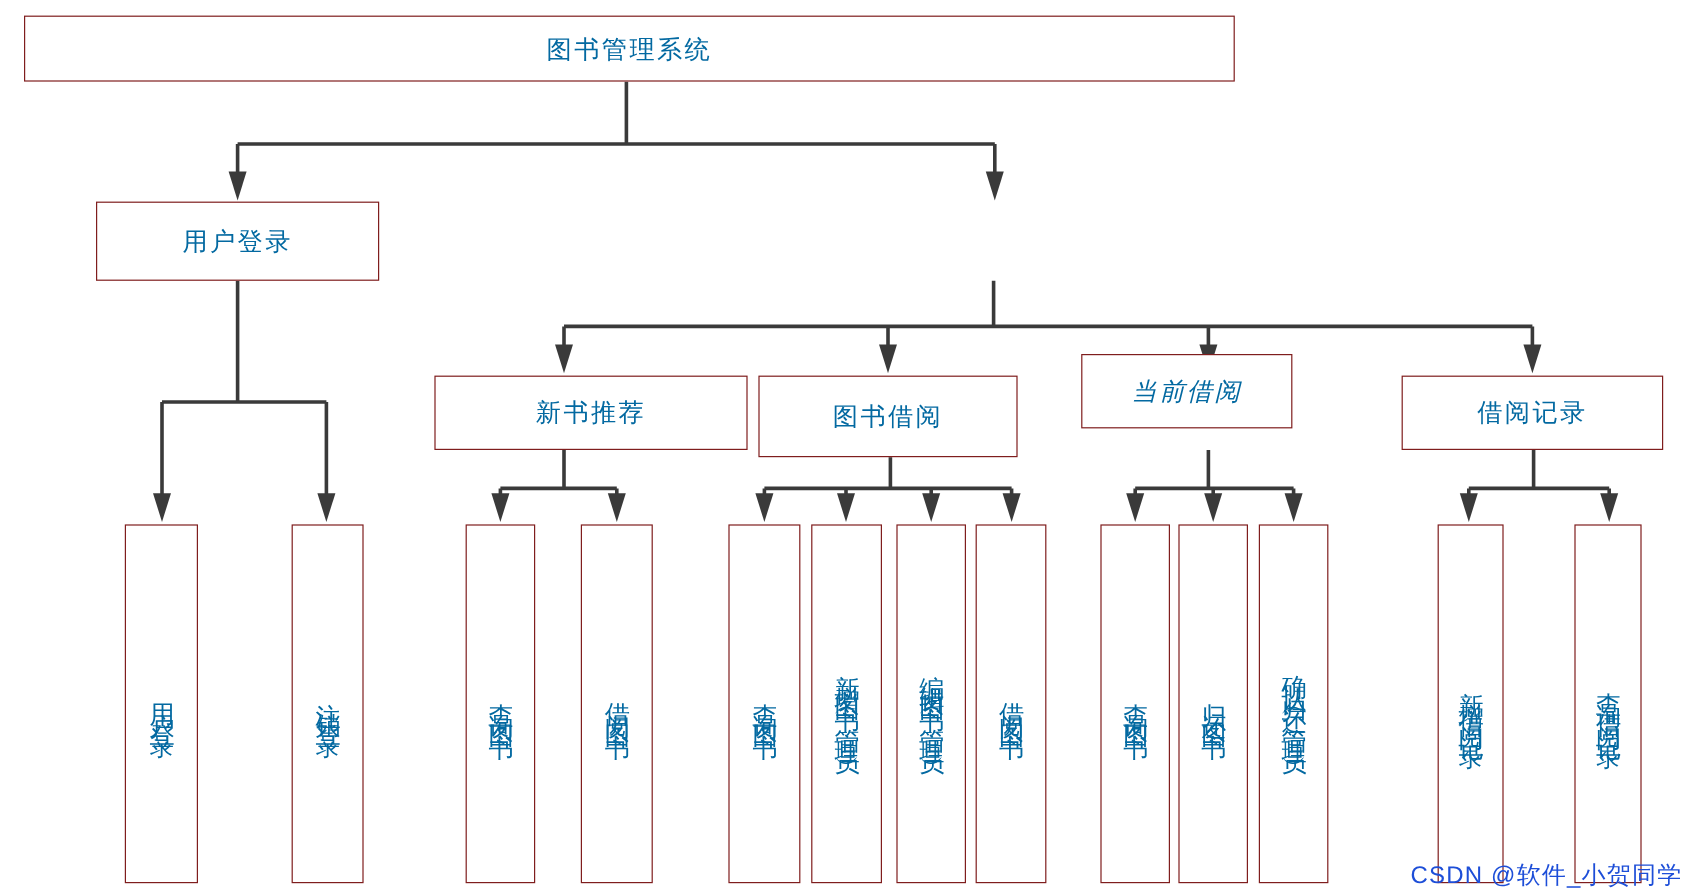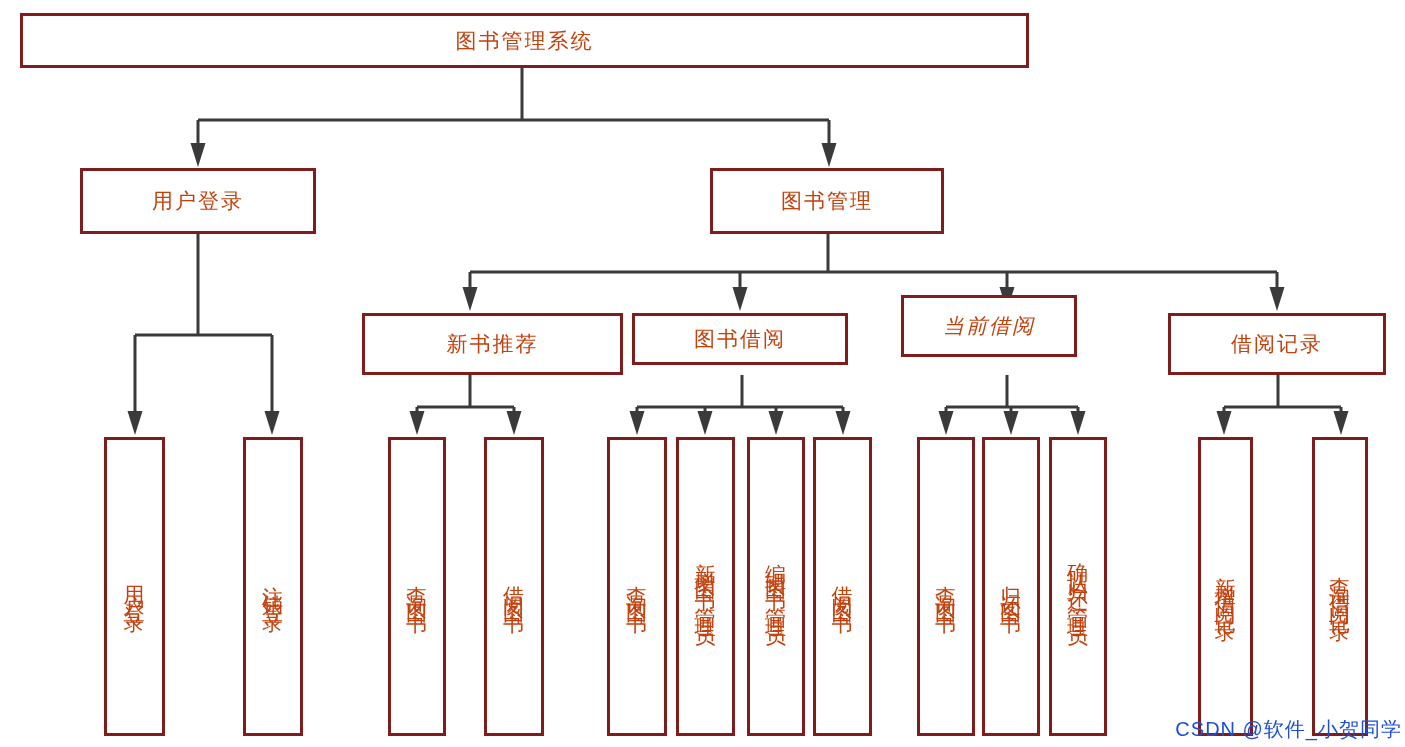--- a/index.html
+++ b/index.html
@@ -8,23 +8,23 @@
     width:1405px;height:747px;
     background:#ffffff;
     font-family:"Liberation Sans",sans-serif;
     overflow:hidden;
   }
   #wires{position:absolute;left:0;top:0;width:1405px;height:747px;}
   .node{
     position:absolute;
     box-sizing:border-box;
     background:#ffffff;
-    border:3px solid #7f1d1d;
+    border:1px solid #7f1d1d;
     display:flex;align-items:center;justify-content:center;
-    color:#c2410c;
+    color:#0369a1;
     text-align:center;
   }
   .h-node{font-size:21px;letter-spacing:2px;}
   .v-node{
     font-size:21px;
     writing-mode:vertical-rl;
     text-orientation:mixed;
     letter-spacing:9px;
     line-height:1;
   }
@@ -71,24 +71,23 @@
       <polygon points="1011,435 1003.5,411 1018.5,411"></polygon>
       <polygon points="1078,435 1070.5,411 1085.5,411"></polygon>
       <polygon points="1224,435 1216.5,411 1231.5,411"></polygon>
       <polygon points="1341,435 1333.5,411 1348.5,411"></polygon>
     </g>
   </svg>
 
   <div class="node h-node" style="left:20px;top:13px;width:1009px;height:55px;">图书管理系统</div>
 
   <div class="node h-node" style="left:80px;top:168px;width:236px;height:66px;">用户登录</div>
-  <div class="node h-node" style="left:710px;top:168px;width:234px;height:66px;">图书管理</div>
 
   <div class="node h-node" style="left:362px;top:313px;width:261px;height:62px;">新书推荐</div>
-  <div class="node h-node" style="left:632px;top:313px;width:216px;height:52px;">图书借阅</div>
+  <div class="node h-node" style="left:632px;top:313px;width:216px;height:68px;">图书借阅</div>
   <div class="node h-node" style="left:901px;top:295px;width:176px;height:62px;font-style:italic;">当前借阅</div>
   <div class="node h-node" style="left:1168px;top:313px;width:218px;height:62px;">借阅记录</div>
 
   <div class="node v-node" style="left:104px;top:437px;width:61px;height:299px;">用户登录</div>
   <div class="node v-node" style="left:243px;top:437px;width:60px;height:299px;">注销登录</div>
 
   <div class="node v-node" style="left:388px;top:437px;width:58px;height:299px;">查询图书</div>
   <div class="node v-node" style="left:484px;top:437px;width:60px;height:299px;">借阅图书</div>
 
   <div class="node v-node" style="left:607px;top:437px;width:60px;height:299px;">查询图书</div>

